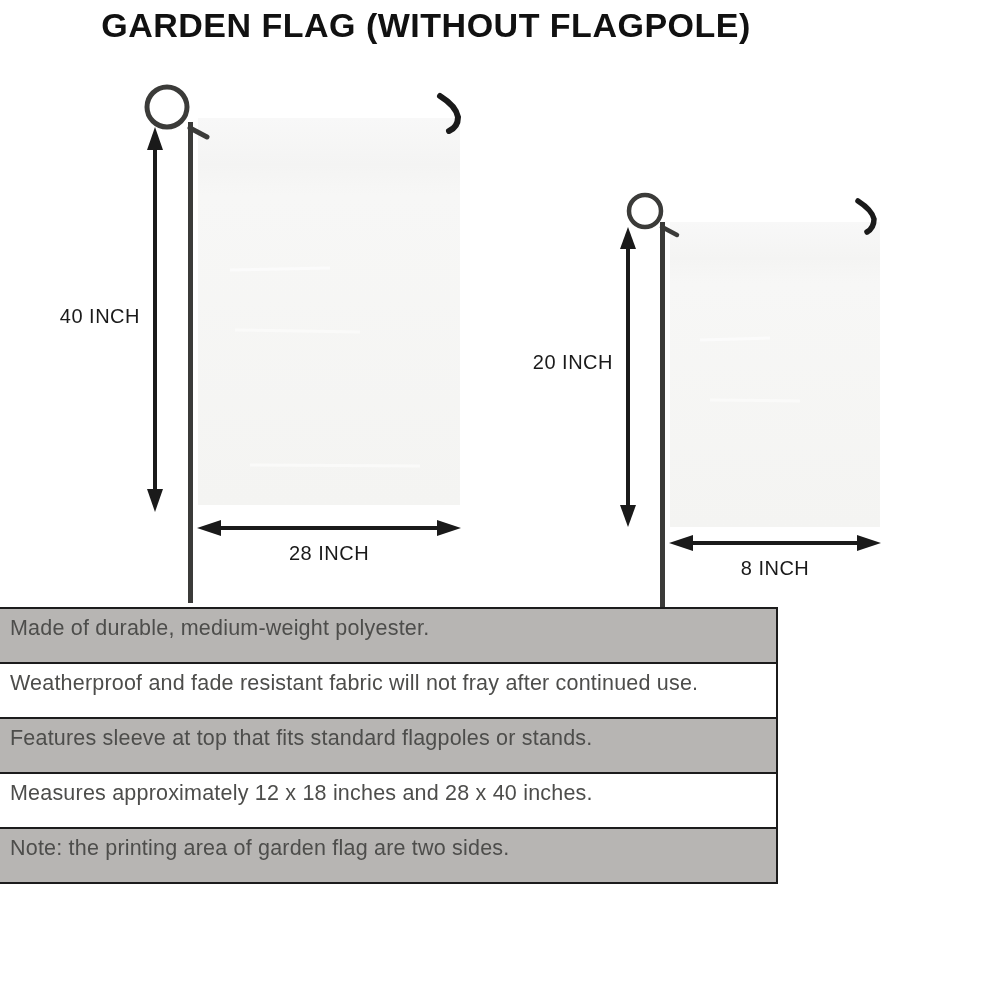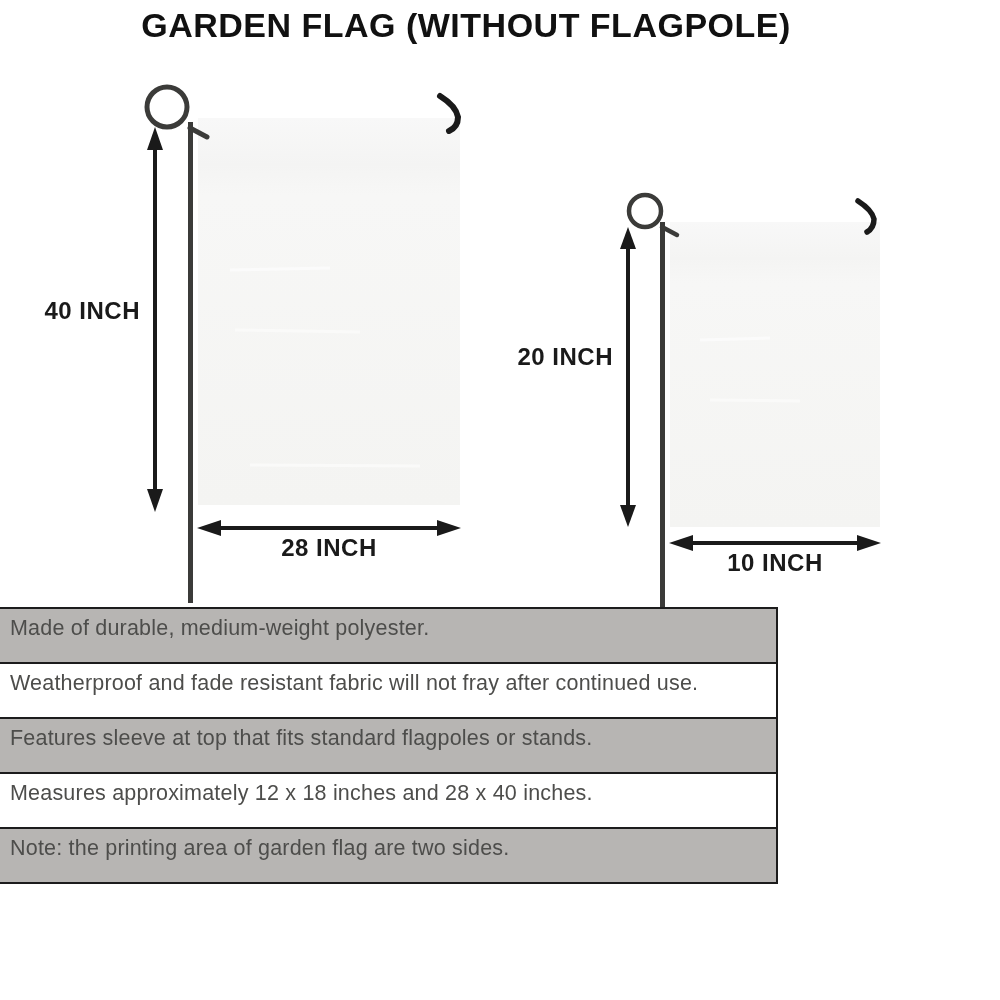--- a/index.html
+++ b/index.html
@@ -3,33 +3,33 @@
 <meta charset="utf-8">
 <style>
   html,body{margin:0;padding:0;}
   body{
     width:1000px;height:1000px;position:relative;background:#ffffff;
     font-family:"Liberation Sans", sans-serif;overflow:hidden;
   }
   
   .title{
     position:absolute;left:0;top:6px;width:852px;text-align:center;
-    color:#111111;font-weight:800;line-height:1.12;padding-left:40px;
+    color:#111111;font-weight:800;line-height:1.12;
   }
   .title .l1{font-size:34px;letter-spacing:0.5px;}
   .title .l2{font-size:34px;letter-spacing:0.5px;}
 
   
   .diagram{position:absolute;left:0;top:0;width:1000px;height:610px;}
   svg{position:absolute;left:0;top:0;}
 
   
   .dim{
-    position:absolute;color:#1a1a1a;font-weight:700;font-size:24px;
-    letter-spacing:0.5px;white-space:nowrap;
+    position:absolute;color:#1a1a1a;font-weight:400;font-size:20px;
+    letter-spacing:0.5px;white-space:nowrap;margin-top:8px;
   }
   .dim.right{text-align:right;}
   .dim.center{text-align:center;}
 
   
   .features{position:absolute;left:-2px;top:609px;width:780px;}
   .feat-row{
     box-sizing:border-box;height:57px;border:2px solid #1c1c1c;
     margin-top:-2px;padding:7px 10px 0 10px;
     font-size:21.5px;color:#4d4d4b;letter-spacing:0.2px;
@@ -102,21 +102,21 @@
         <line x1="686" y1="543" x2="864" y2="543" stroke-width="4"></line>
         <polygon points="669,543 693,535 693,551" stroke="none"></polygon>
         <polygon points="881,543 857,535 857,551" stroke="none"></polygon>
       </g>
     </g>
   </svg>
 
   <div class="dim right" style="left:38px;top:297px;width:102px;">40 INCH</div>
   <div class="dim center" style="left:198px;top:534px;width:262px;">28 INCH</div>
   <div class="dim right" style="left:511px;top:343px;width:102px;">20 INCH</div>
-  <div class="dim center" style="left:670px;top:549px;width:210px;">10 INCH</div>
+  <div class="dim center" style="left:670px;top:549px;width:210px;">8 INCH</div>
 </div>
 
 <div class="features">
   <div class="feat-row gray">Made of durable, medium-weight polyester.</div>
   <div class="feat-row white">Weatherproof and fade resistant fabric will not fray after continued use.</div>
   <div class="feat-row gray">Features sleeve at top that fits standard flagpoles or stands.</div>
   <div class="feat-row white">Measures approximately 12 x 18 inches and 28 x 40 inches.</div>
   <div class="feat-row gray">Note: the printing area of garden flag are two sides.</div>
 </div>
 

